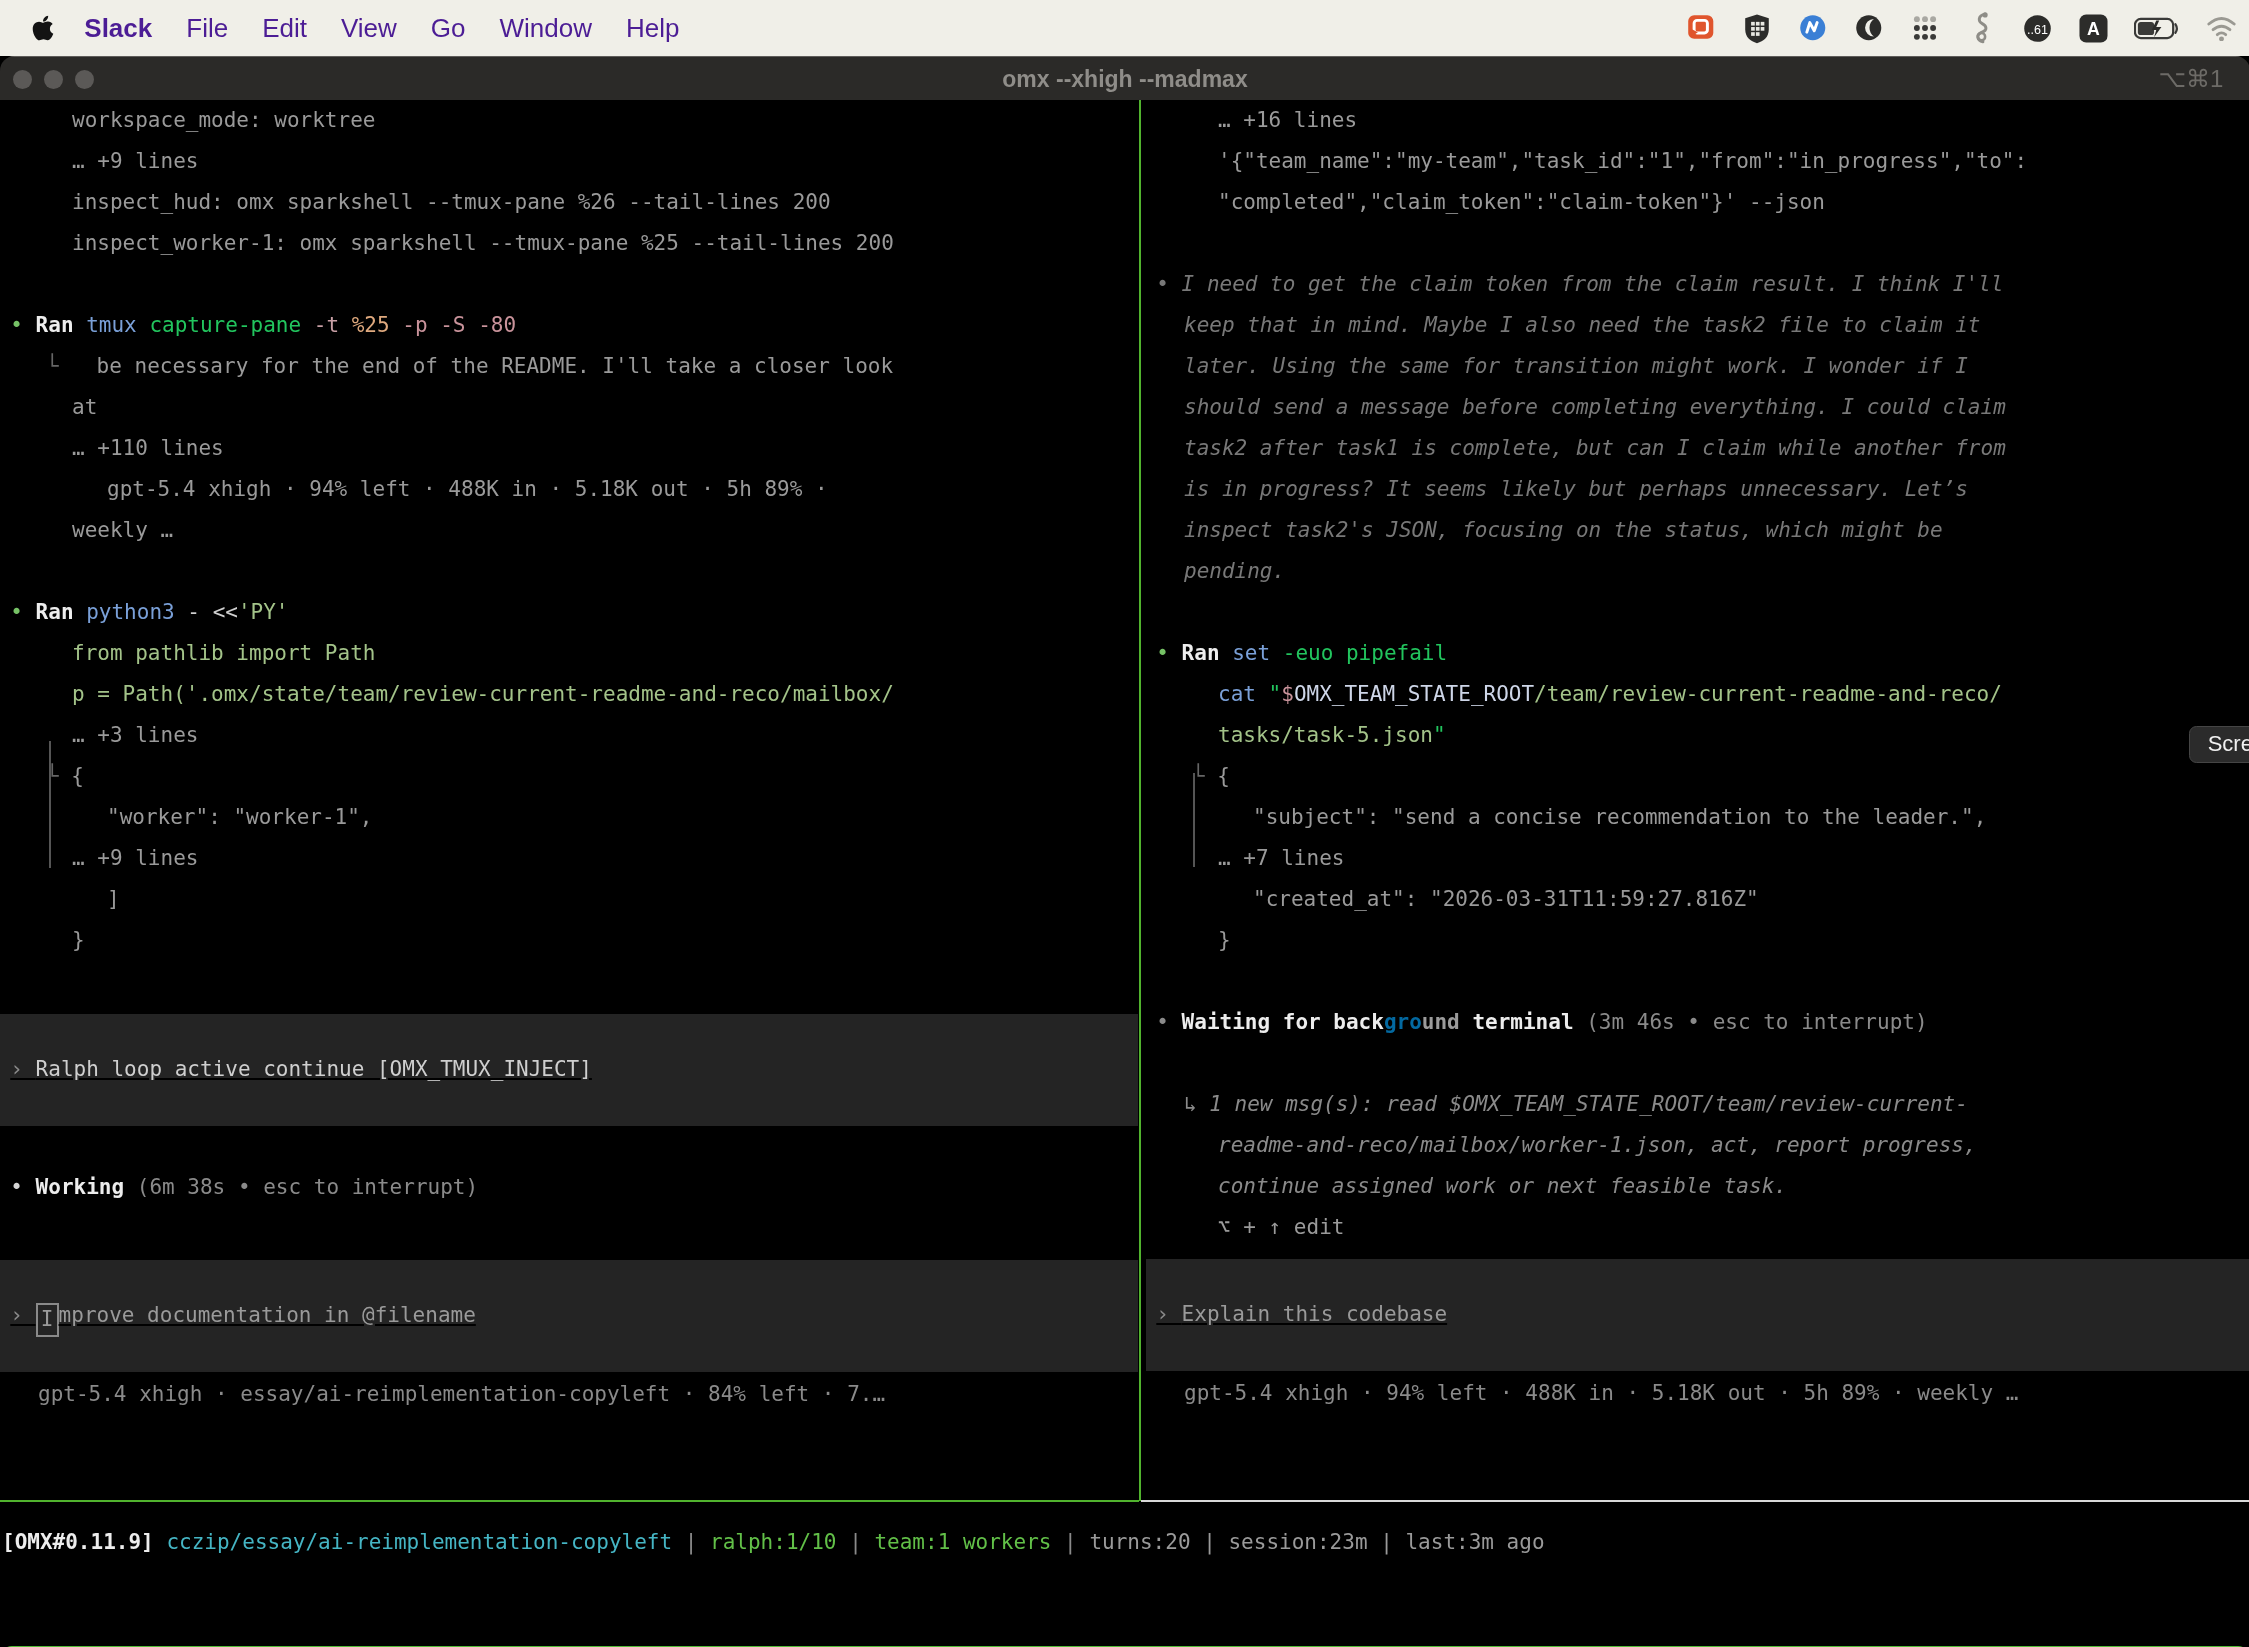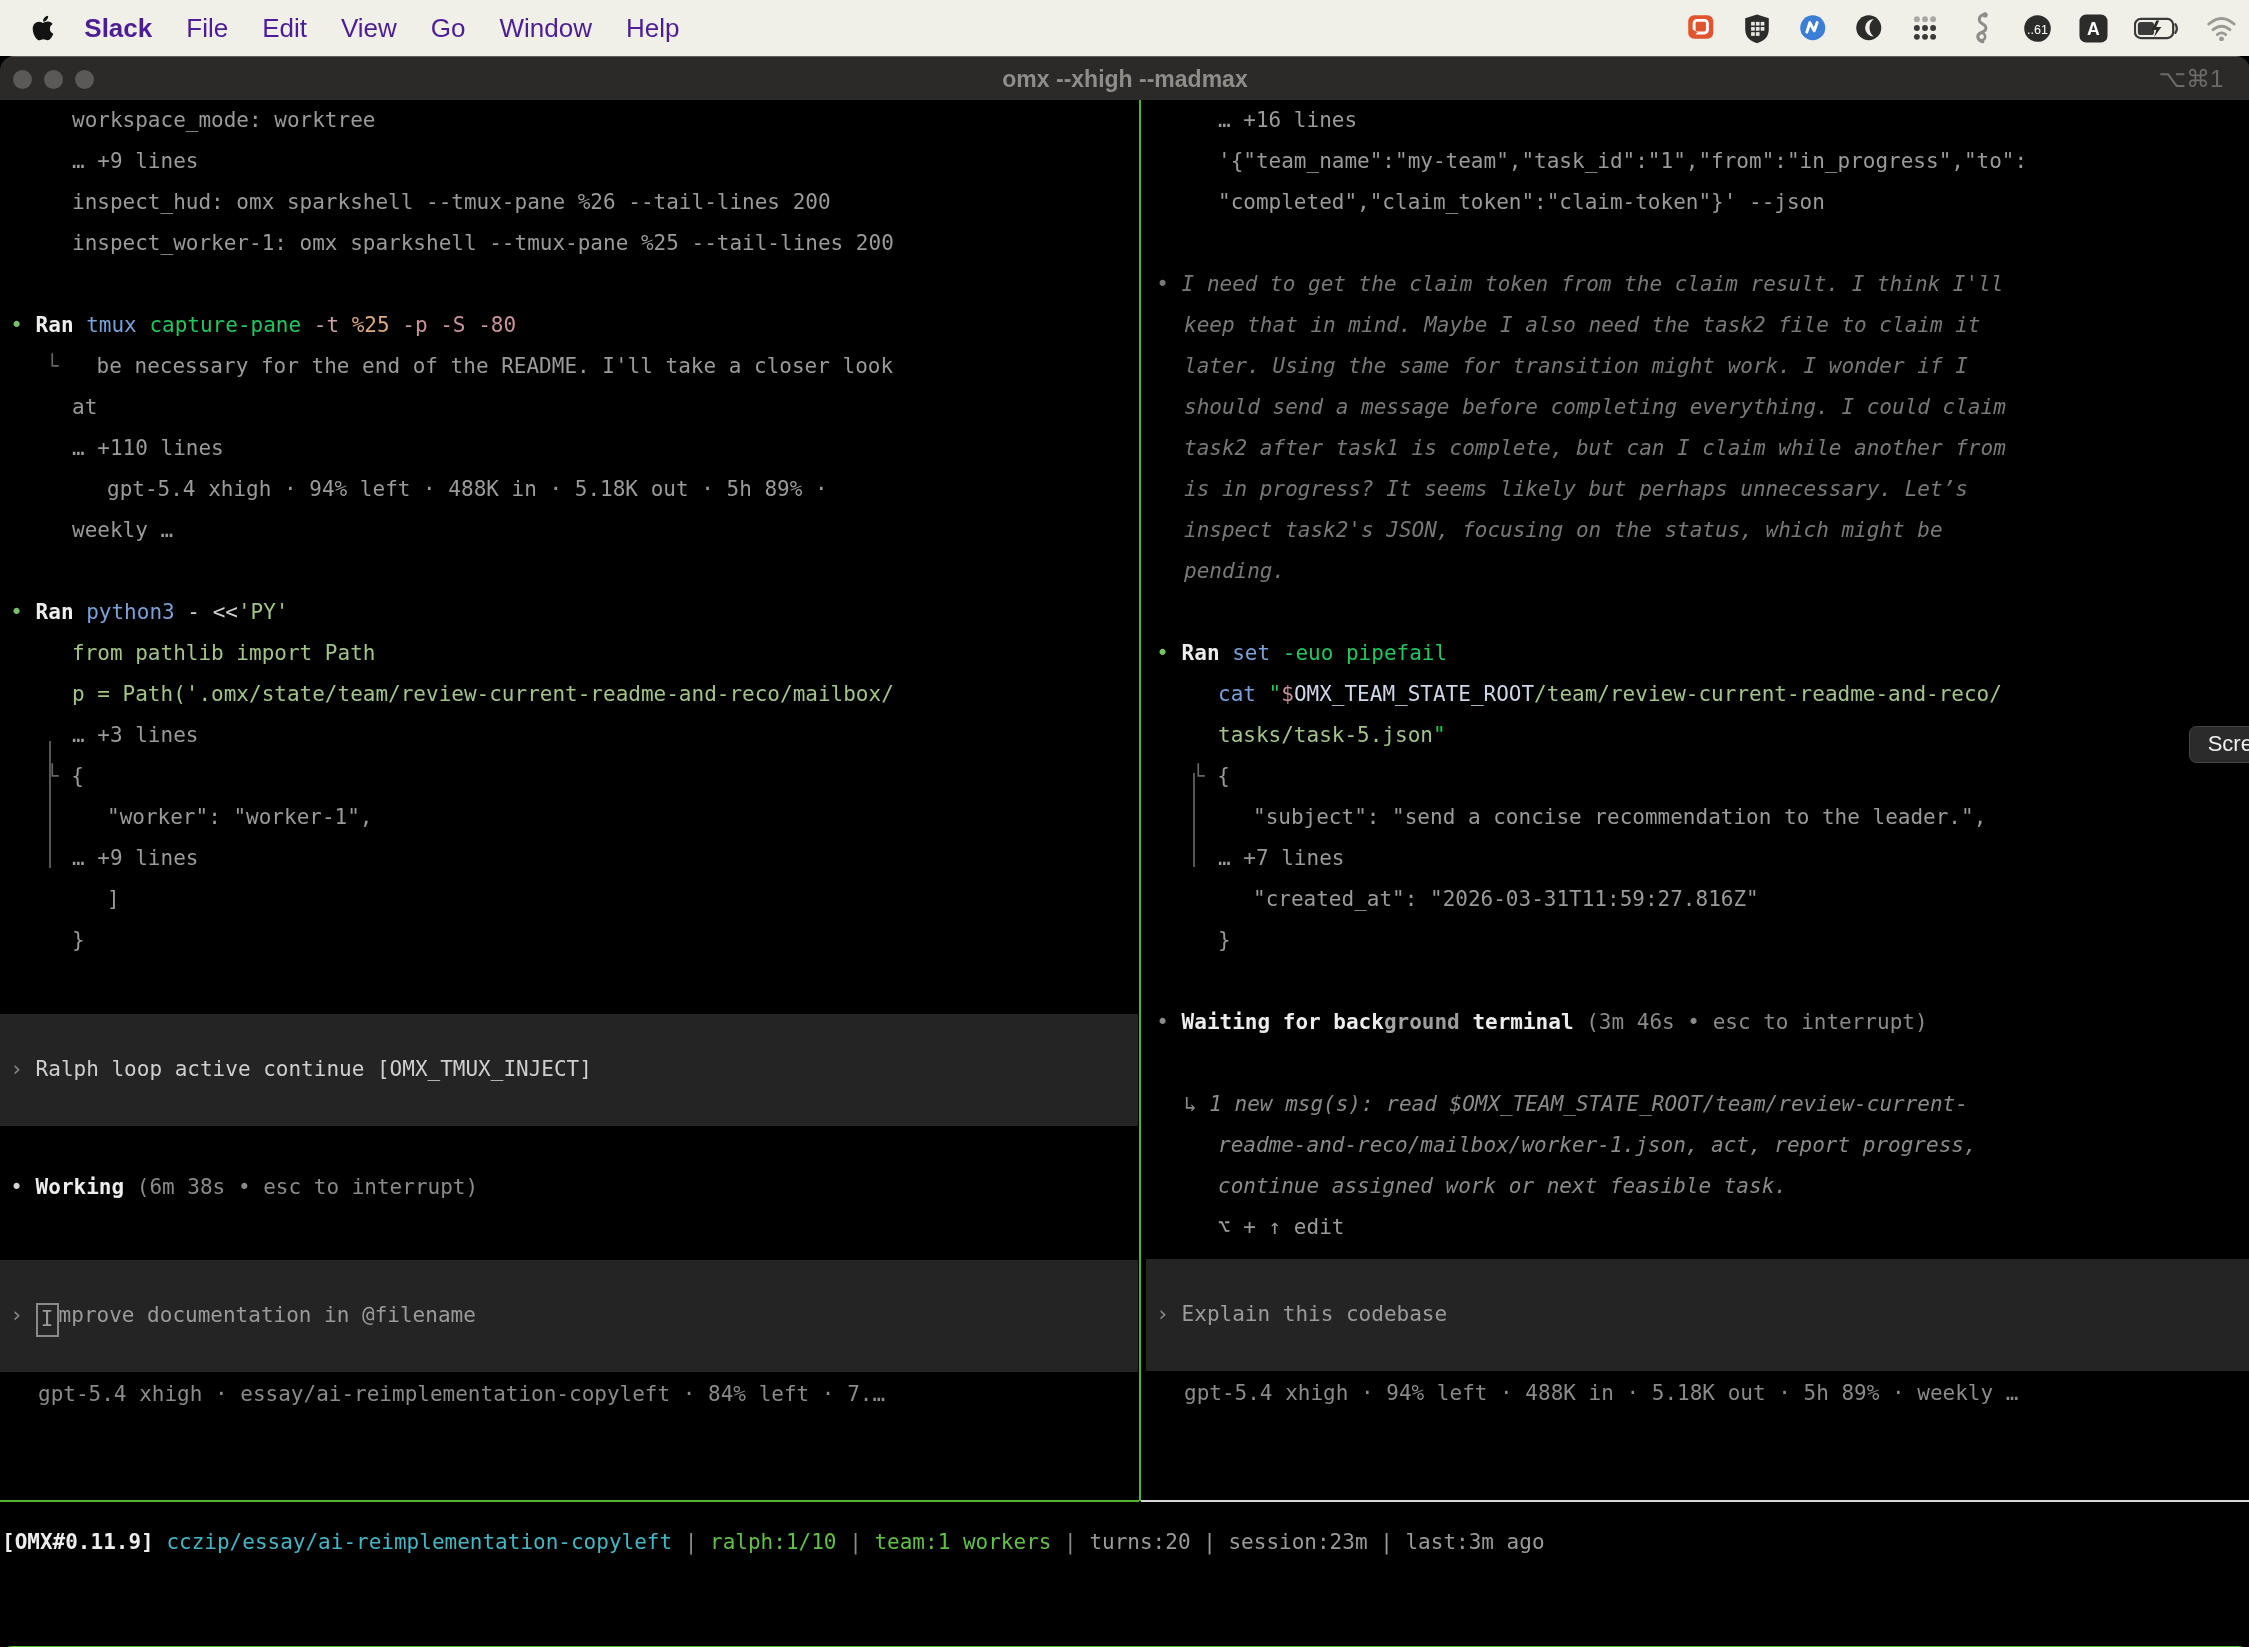--- a/index.html
+++ b/index.html
@@ -23,33 +23,33 @@
   .tl{width:19px;height:19px;border-radius:50%;background:#5b5957;display:inline-block;margin-right:11.8px;}
   .tl-wrap{margin-left:13.3px;display:flex;align-items:center;}
   .wtitle{position:absolute;left:0;right:0;text-align:center;color:#8f8d89;font-size:23px;font-weight:600;}
   .wshort{position:absolute;right:26.6px;color:#6d6b67;font-size:24px;}
   
   .term{position:absolute;top:44px;left:0;width:2250px;height:1548px;background:#000;font-size:21px;}
   .pane{position:absolute;top:0;overflow:hidden;}
   .pane-left{left:0;width:1138px;height:1400px;}
   .pane-right{left:1146px;width:1104px;height:1400px;}
   .ln{height:41px;line-height:41px;white-space:pre;}
-  .in0{padding-left:10.3px;}   
+  .in0{padding-left:10.3px;text-decoration:underline;}   
   .in0b{padding-left:38px;}  
   .in1{padding-left:72px;}   
   .in2{padding-left:107px;}  
   .inC{padding-left:46px;}   
   .sp72{height:53px;} .sp56{height:41px;} .sp71{height:52px;} .sp2{height:1.5px;} .sp15{height:11px;}
   .band{height:112px;background:#242424;padding-top:35px;box-sizing:border-box;}
   .g{color:#9a9a9a;} .gd{color:#8a8a8a;} .gl{color:#cfcfcf;} .dim{color:#787878;}
   .wb{color:#ededed;font-weight:bold;} .blue{color:#7aa0d8;} .lav{color:#22c55e;}
   .rose{color:#c9939b;} .rose2{color:#c9a0a6;} .orange{color:#dfa97e;} .grn{color:#a3c389;}
   .llav{color:#ced6e8;} .bgrn{color:#76c266;} .bw{color:#d5d5d5;} .corner{color:#666;}
   .it{font-style:italic;}
-  .shim1{color:#a3a3a3;font-weight:bold;} .shim2{color:#9b9b9b;font-weight:bold;}
+  .shim1{color:#0369a1;font-weight:bold;} .shim2{color:#9b9b9b;font-weight:bold;}
   .cursor{display:inline-block;width:19px;height:29.5px;border:2.2px solid #8a8a8a;color:#9a9a9a;
           line-height:29.5px;vertical-align:-4.4px;text-align:center;}
   .vline{position:absolute;width:2.2px;background:#555;}
   .divider{position:absolute;left:1139px;top:0;width:2.2px;height:1401px;background:#51b32e;}
   .hline-l{position:absolute;left:0;top:1400px;width:1139px;height:2.2px;background:#51b32e;}
   .hline-r{position:absolute;left:1141px;top:1400px;width:1109px;height:2.2px;background:#d8d8d8;}
   .omx-line{position:absolute;left:0;top:1422px;width:2250px;height:41px;line-height:41px;white-space:pre;padding-left:2px;box-sizing:border-box;}
   .cyan{color:#45b5c4;} .sgrn{color:#62c048;}
   .tmuxbar{position:absolute;left:0;top:1546px;width:2250px;height:40px;background:#52ba37;
            color:#0a0a0a;line-height:40px;white-space:pre;font-size:26.6px;}

